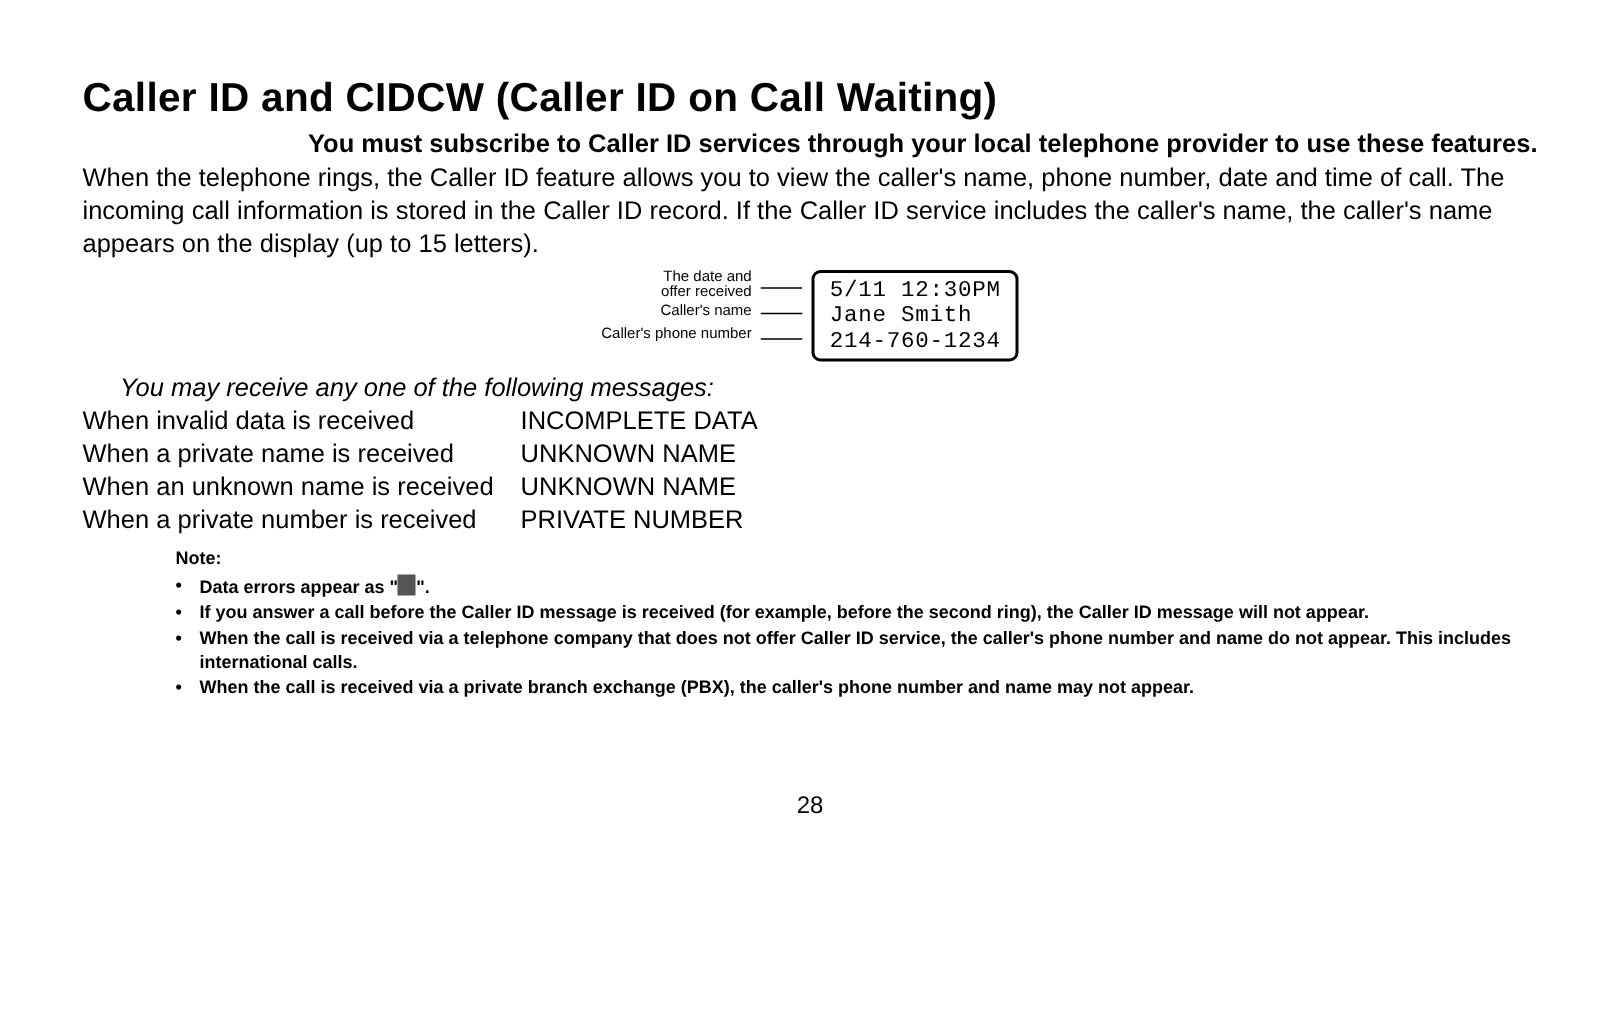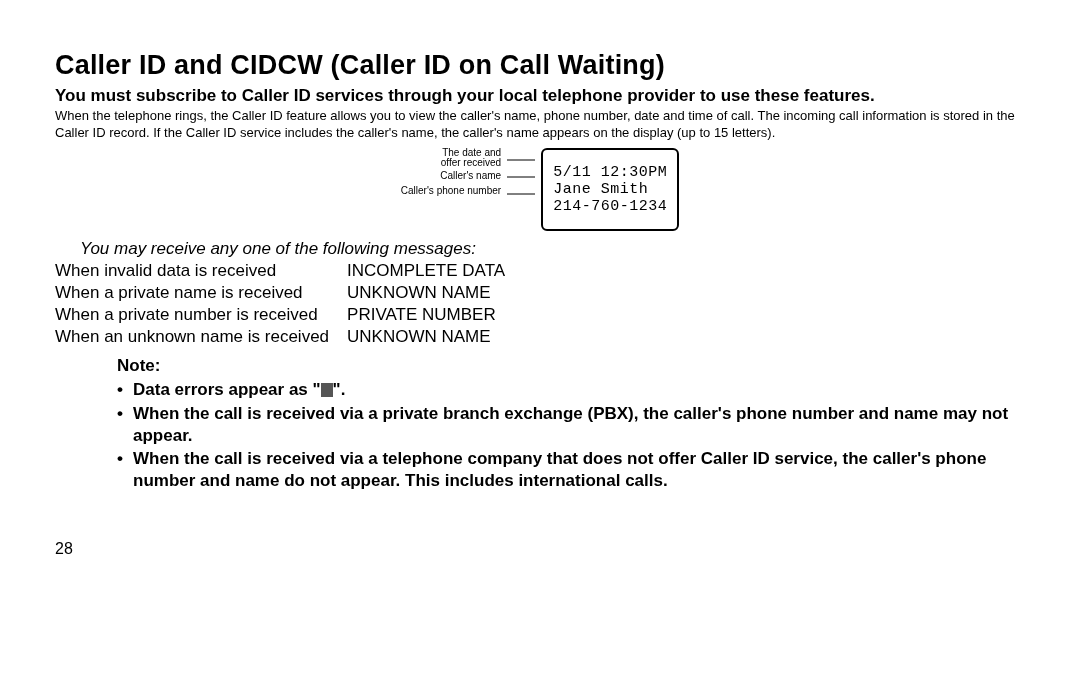--- a/index.html
+++ b/index.html
@@ -20,23 +20,24 @@
     font-size: 27px;
     font-weight: bold;
     margin: 0 0 4px 0;
     letter-spacing: 0.2px;
   }
   .intro-bold {
     font-size: 17px;
     font-weight: bold;
     margin: 0 0 2px 0;
     line-height: 1.25;
+    text-align: right;
   }
   .intro {
-    font-size: 13px;
+    font-size: 17px;
     line-height: 1.28;
     margin: 0 0 6px 0;
   }
   .diagram-wrap {
     display: flex;
     justify-content: center;
     margin: 4px 0 8px 0;
   }
   .diagram {
     display: flex;
@@ -47,42 +48,42 @@
     text-align: right;
     font-size: 10px;
     line-height: 1.5;
   }
   .diagram-labels .dbl {
     line-height: 1.0;
   }
   .lcd {
     border: 2px solid #000;
     border-radius: 6px;
-    padding: 14px 10px;
+    padding: 3px 10px;
     font-family: "Courier New", monospace;
     font-size: 15px;
     line-height: 1.15;
     letter-spacing: 0.5px;
   }
   .messages-intro {
     font-size: 17px;
     margin: 4px 0 2px 25px;
     font-style: italic;
   }
   table.msgtable {
     border-collapse: collapse;
     font-size: 17px;
   }
   table.msgtable td {
     padding: 0 18px 2px 0;
     vertical-align: top;
   }
   .note-block {
     margin: 6px 0 0 62px;
-    font-size: 17px;
+    font-size: 12px;
     font-weight: bold;
     line-height: 1.28;
   }
   .note-block ul {
     margin: 2px 0 0 0;
     padding: 0;
     list-style: none;
   }
   .note-block li {
     position: relative;
@@ -96,22 +97,23 @@
     top: 0;
   }
   .error-block {
     display: inline-block;
     width: 12px;
     height: 14px;
     background: #555;
     vertical-align: -2px;
   }
   .page-number {
+    text-align: center;
     font-size: 16px;
-    margin-top: 48px;
+    margin-top: 63px;
   }
   .diag-svg-lines { display:block; }
 </style>
 </head>
 <body>
 
 <div class="page">
 
   <h1 class="title">Caller ID and CIDCW (Caller ID on Call Waiting)</h1>
 
@@ -147,35 +149,36 @@
     <tbody>
         <tr>
       <td>When invalid data is received</td>
       <td>INCOMPLETE DATA</td>
     </tr>
     <tr>
       <td>When a private name is received</td>
       <td>UNKNOWN NAME</td>
     </tr>
     <tr>
+      <td>When an unknown name is received</td>
+      <td>UNKNOWN NAME</td>
+    </tr>
+    <tr>
       <td>When a private number is received</td>
       <td>PRIVATE NUMBER</td>
-    </tr>
-    <tr>
-      <td>When an unknown name is received</td>
-      <td>UNKNOWN NAME</td>
     </tr>
   </tbody>
     </table>
 
   <div class="note-block">
     <div>Note:</div>
     <ul>
       <li>
         <span>Data errors appear as "</span><span class="error-block"></span><span>".</span>
       </li>
+      <li>If you answer a call before the Caller ID message is received (for example, before the second ring), the Caller ID message will not appear.</li>
+      <li>When the call is received via a telephone company that does not offer Caller ID service, the caller's phone number and name do not appear. This includes international calls.</li>
       <li>When the call is received via a private branch exchange (PBX), the caller's phone number and name may not appear.</li>
-      <li>When the call is received via a telephone company that does not offer Caller ID service, the caller's phone number and name do not appear. This includes international calls.</li>
     </ul>
   </div>
 
   <div class="page-number">28</div>
 </div>
 
 </body></html>

